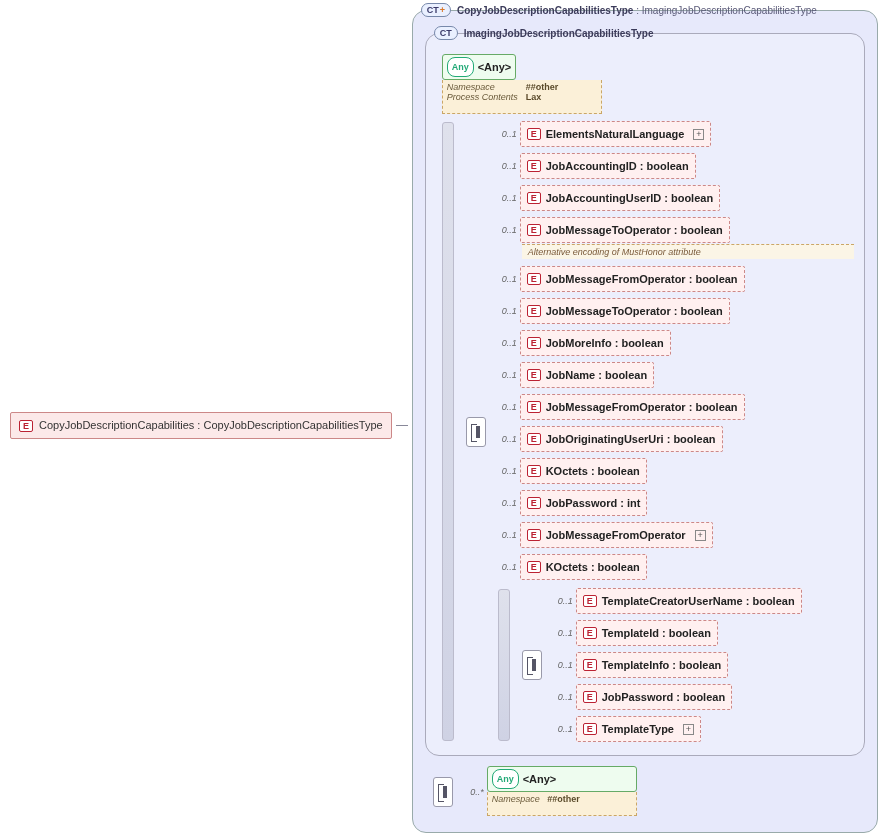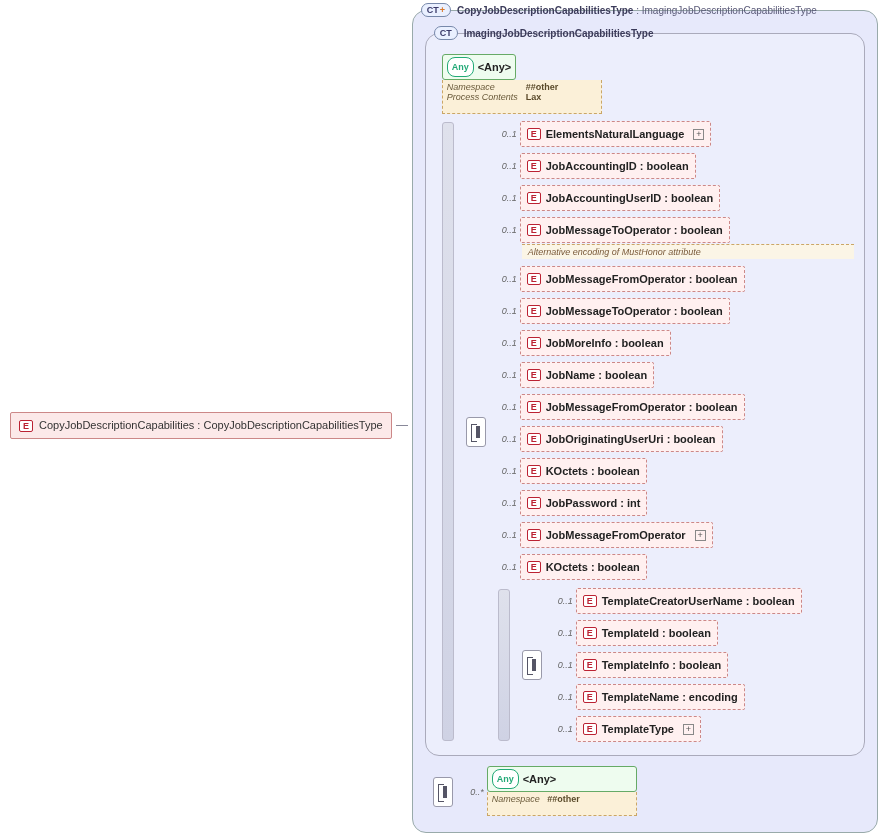--- a/index.html
+++ b/index.html
@@ -356,21 +356,21 @@
                     <span class="occ">0..1</span>
                   <div class="node">
                       <span class="tag">E</span>
                       <span class="lbl">TemplateInfo : boolean</span>
                     </div>
                   </div>
                 <div class="childrow">
                     <span class="occ">0..1</span>
                   <div class="node">
                       <span class="tag">E</span>
-                      <span class="lbl">TemplateName : encoding</span>
+                      <span class="lbl">JobPassword : boolean</span>
                     </div>
                   </div>
                 <div class="childrow">
                     <span class="occ">0..1</span>
                   <div class="node">
                       <span class="tag">E</span>
                       <span class="lbl">TemplateType</span>
                       <span class="expander">+</span>
                     </div>
                   </div>

